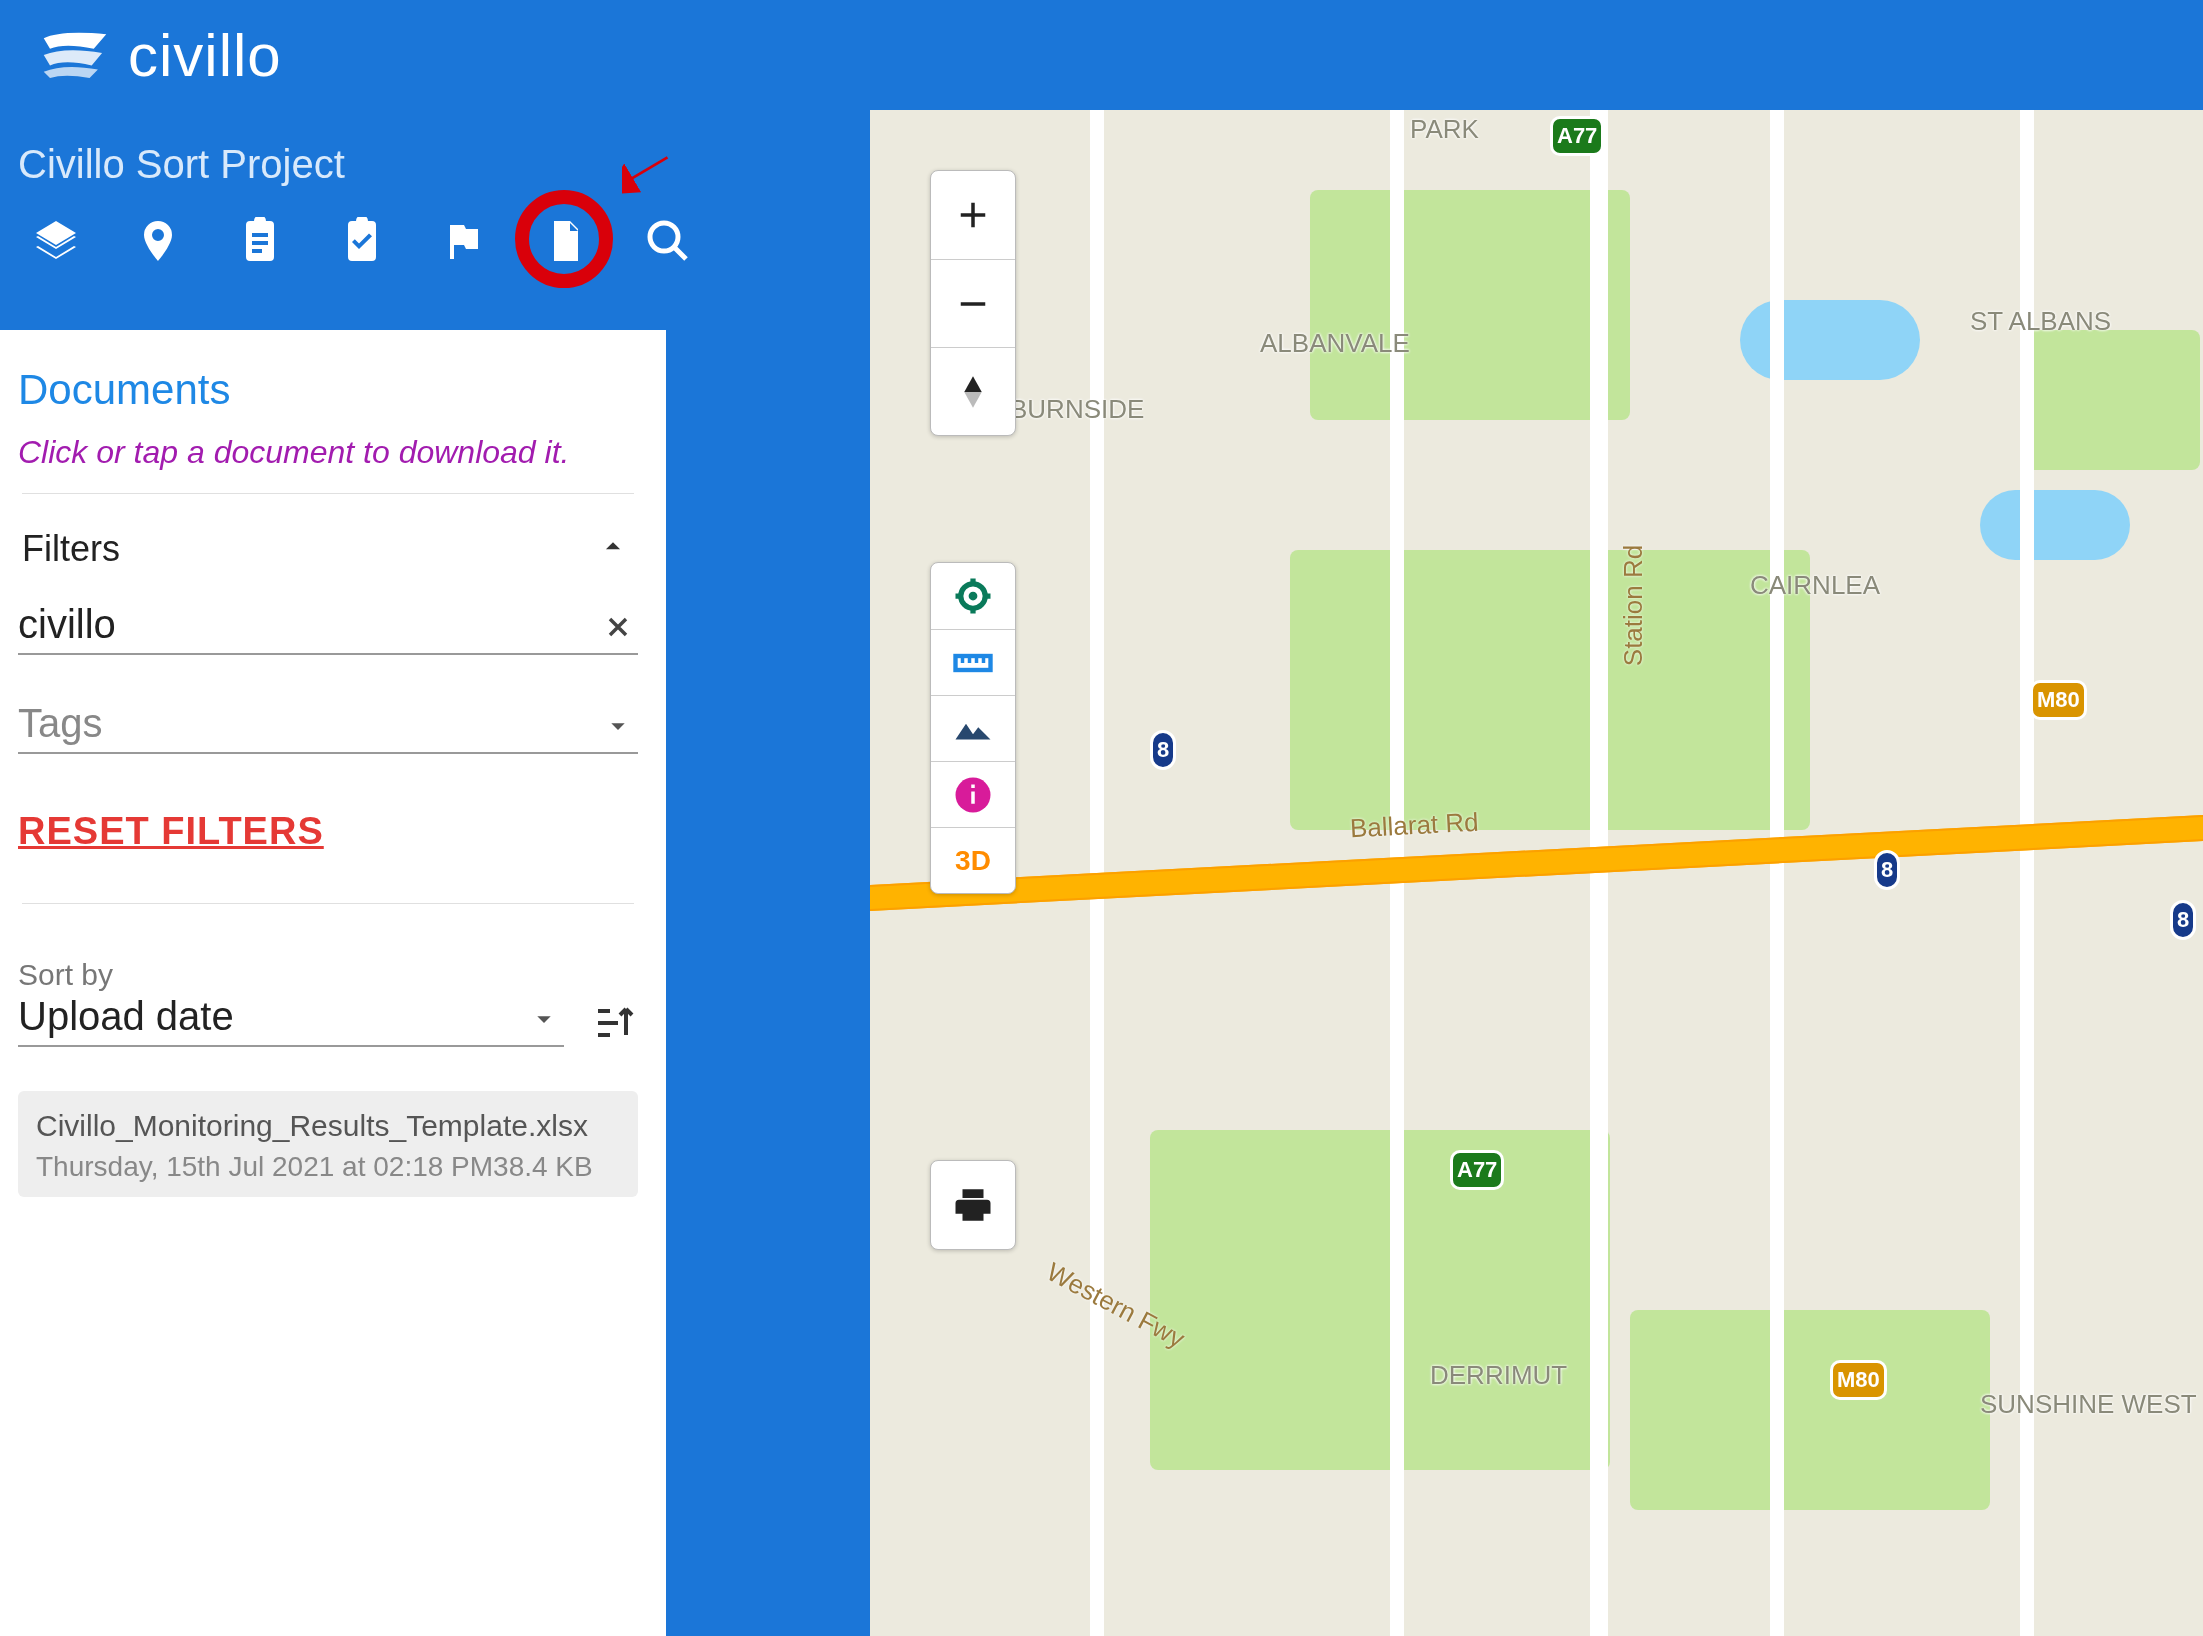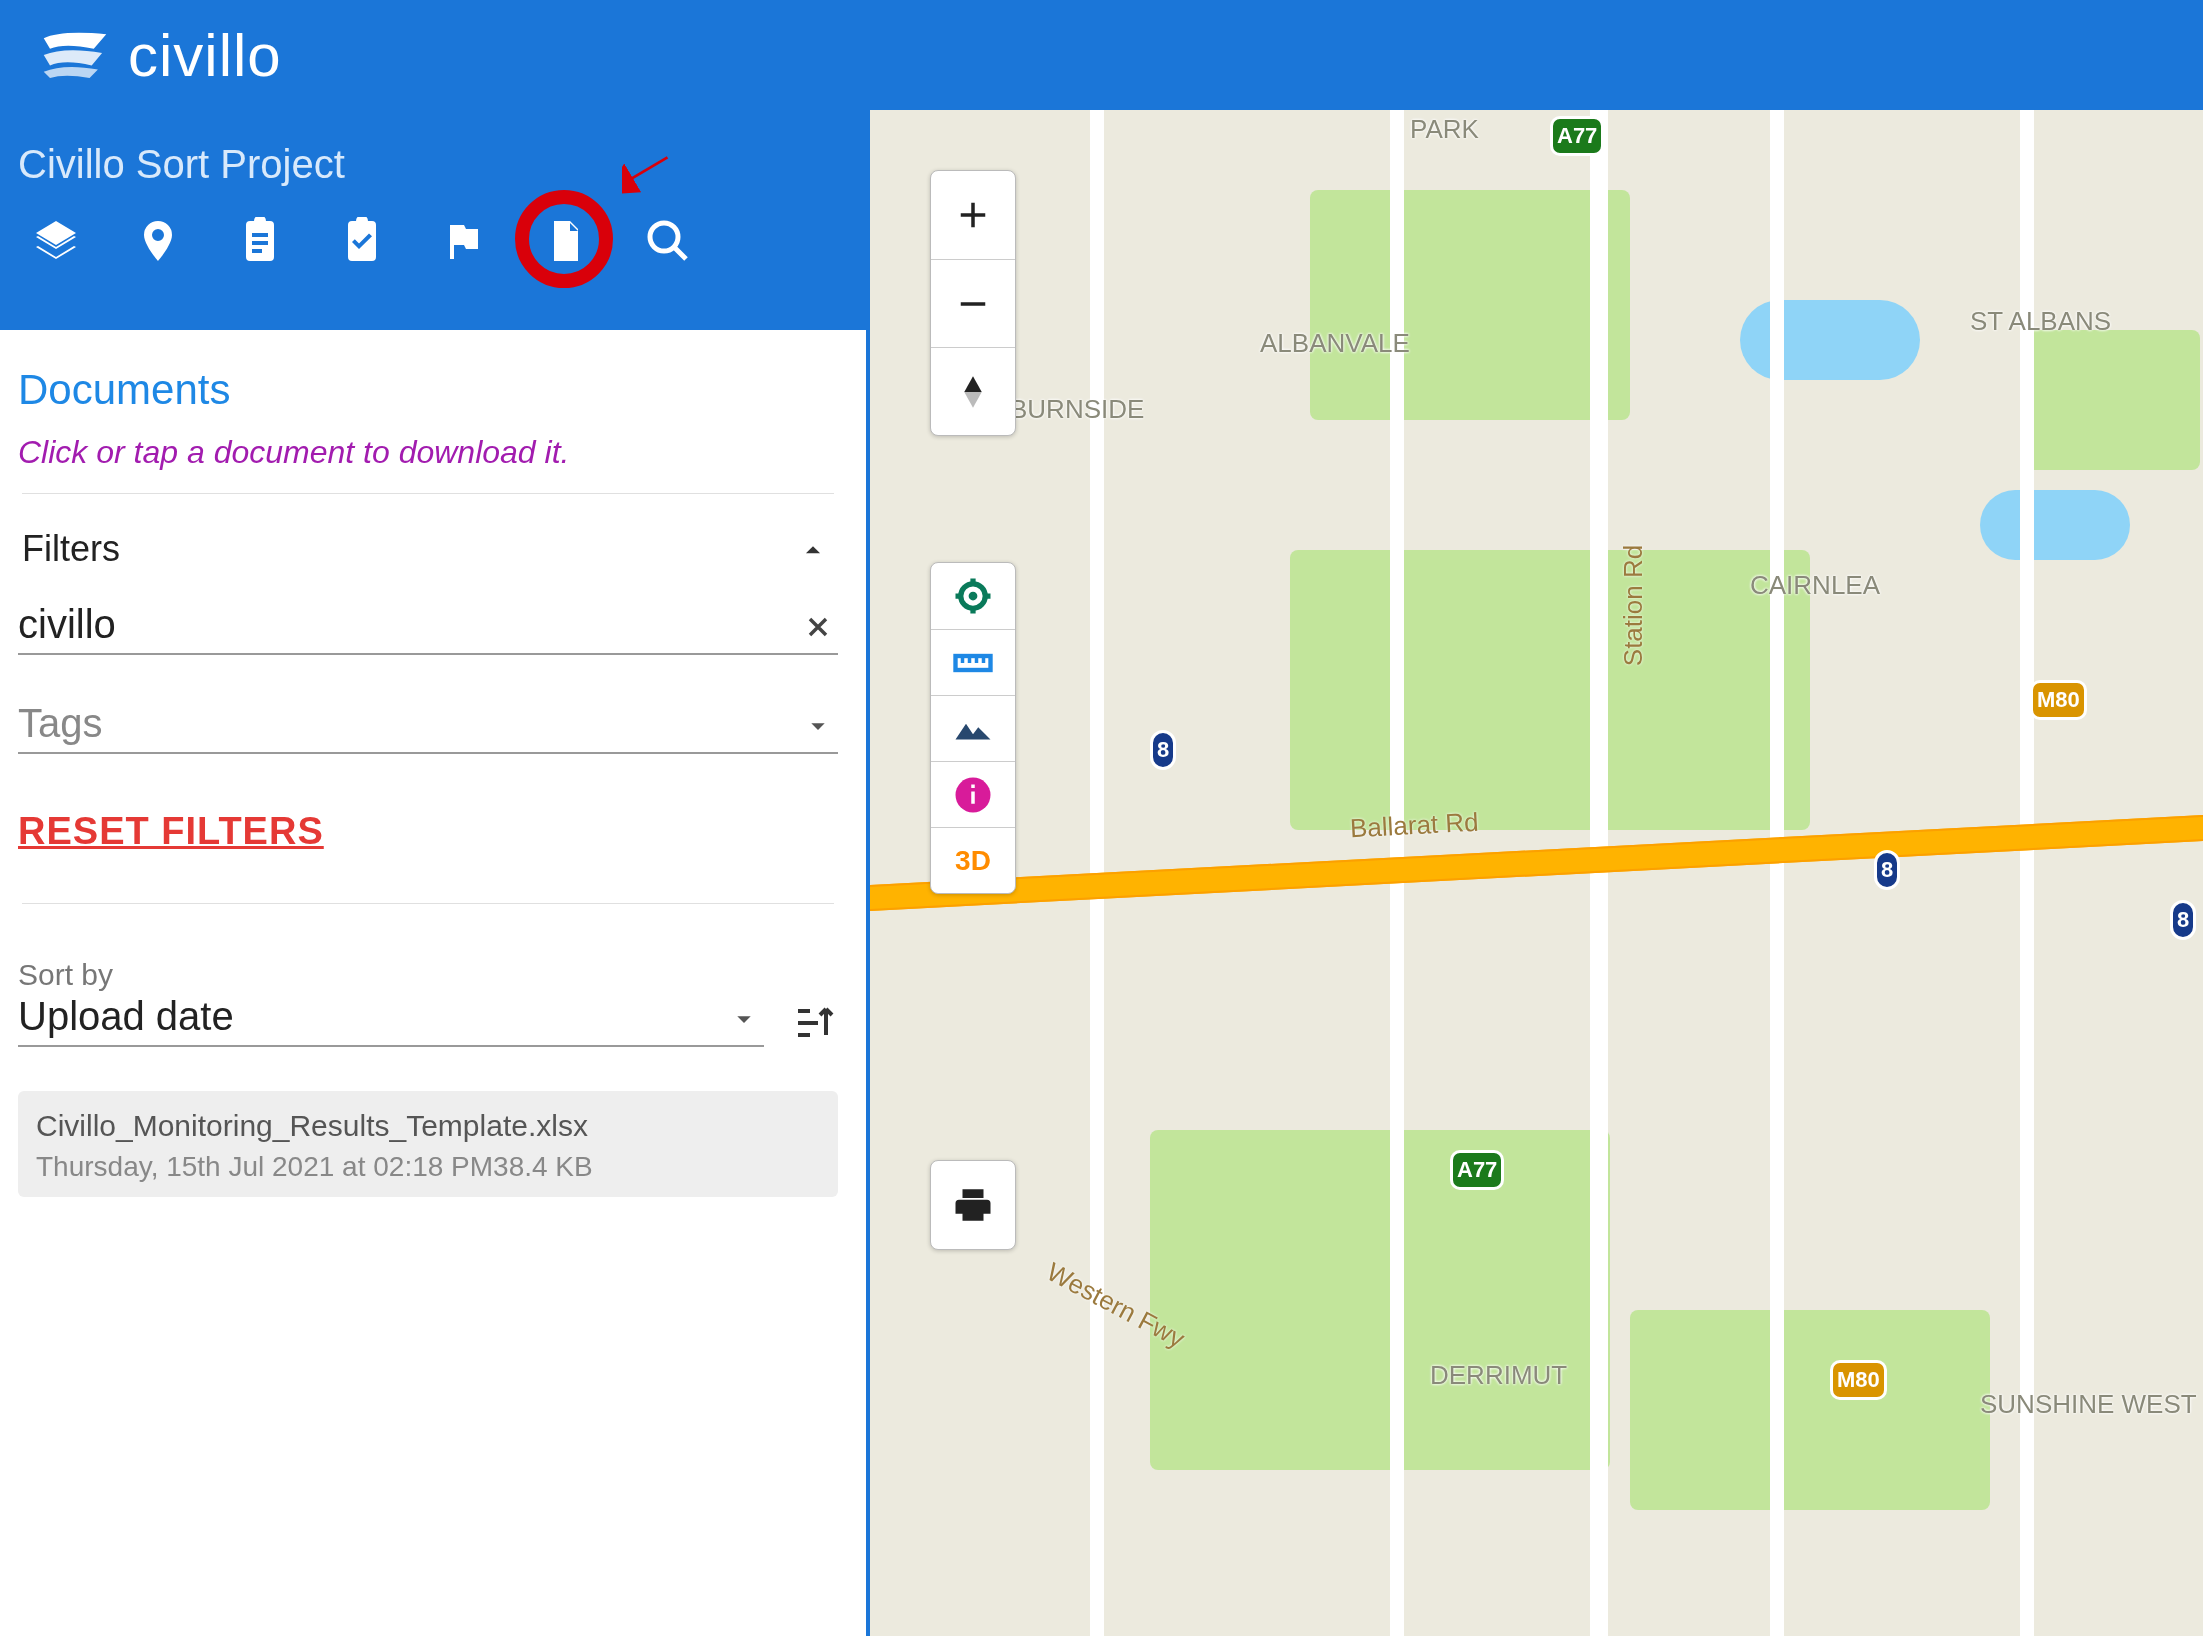--- a/index.html
+++ b/index.html
@@ -38,29 +38,29 @@
   .highlight-ring {
     position:absolute; width:98px; height:98px; border:14px solid #d9000a; border-radius:50%;
     left:-25px; top:-25px; pointer-events:none;
   }
   .arrow-annot {
     position:absolute; top:-68px; left:82px; pointer-events:none;
   }
 
   
   .panel {
-    position:absolute; left:0; top:220px; bottom:0; width:866px;
+    position:absolute; left:0; top:220px; bottom:0; width:666px;
     background:#fff; padding: 36px 28px 0 18px;
     overflow:hidden;
   }
   .panel-title { color:#1e88e5; font-size:42px; font-weight:400; }
   .panel-sub { font-style:italic; color:#a21caf; font-size:32px; margin:20px 0 22px; }
   .divider { height:1px; background:#e0e0e0; margin:0 4px; }
 
-  .filters-hdr { display:flex; justify-content:space-between; align-items:center; padding: 34px 8px 30px 4px; cursor:pointer; }
+  .filters-hdr { display:flex; justify-content:space-between; align-items:flex-start; padding: 34px 8px 30px 4px; cursor:pointer; }
   .filters-hdr span { font-size:36px; color:#222; }
   .chev { width:34px; height:34px; }
 
   .fld-label { color:#777; font-size:30px; margin-top:14px; }
   .text-field { display:flex; align-items:flex-end; border-bottom:2px solid #999; padding:0 0 6px 0; margin-top:2px; }
   .text-field .val { flex:1; font-size:40px; color:#222; }
   .text-field .ph  { flex:1; font-size:40px; color:#888; }
   .icon-btn { width:40px; height:40px; display:flex; align-items:center; justify-content:center; cursor:pointer; }
   .icon-btn svg{ width:32px; height:32px; fill:#555;}
 

